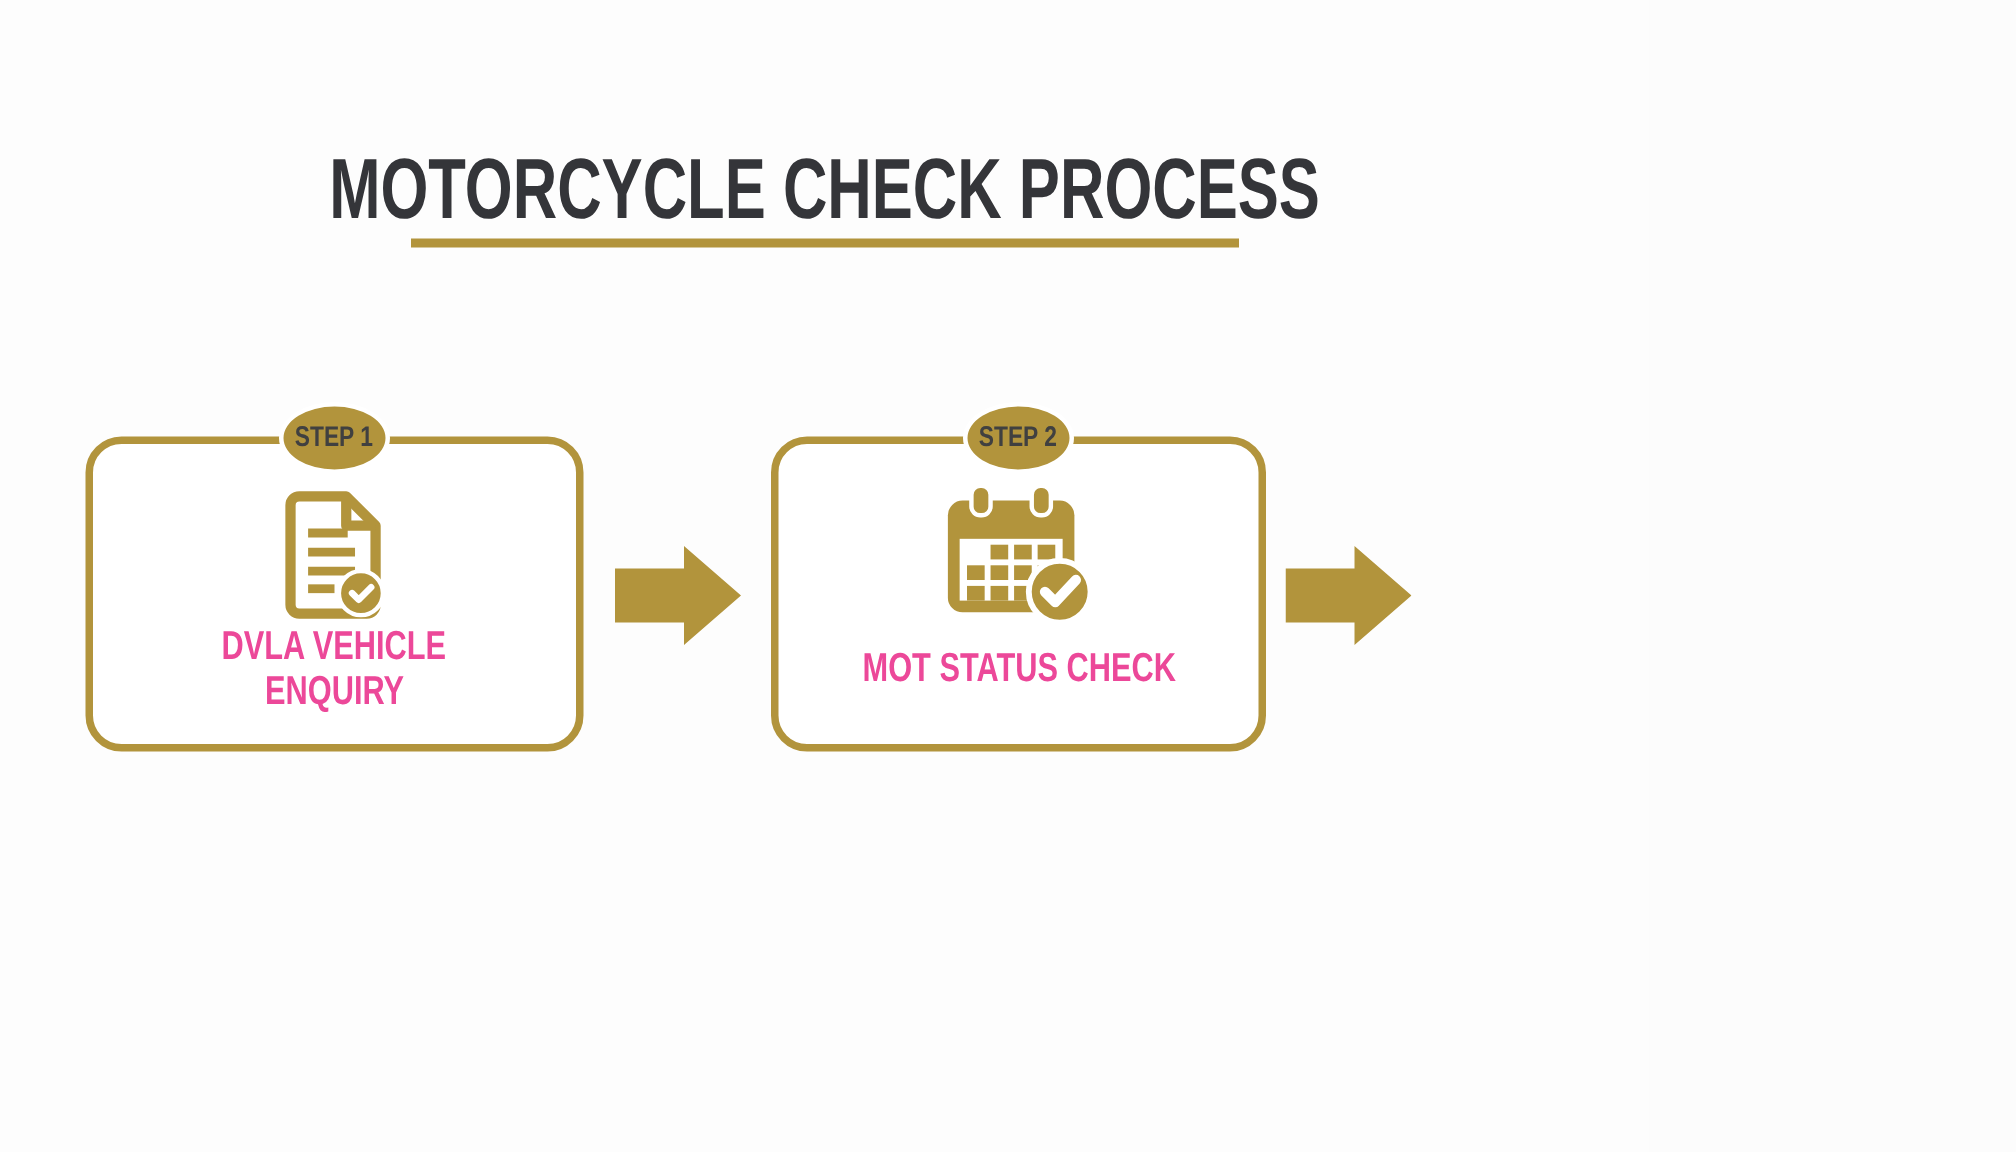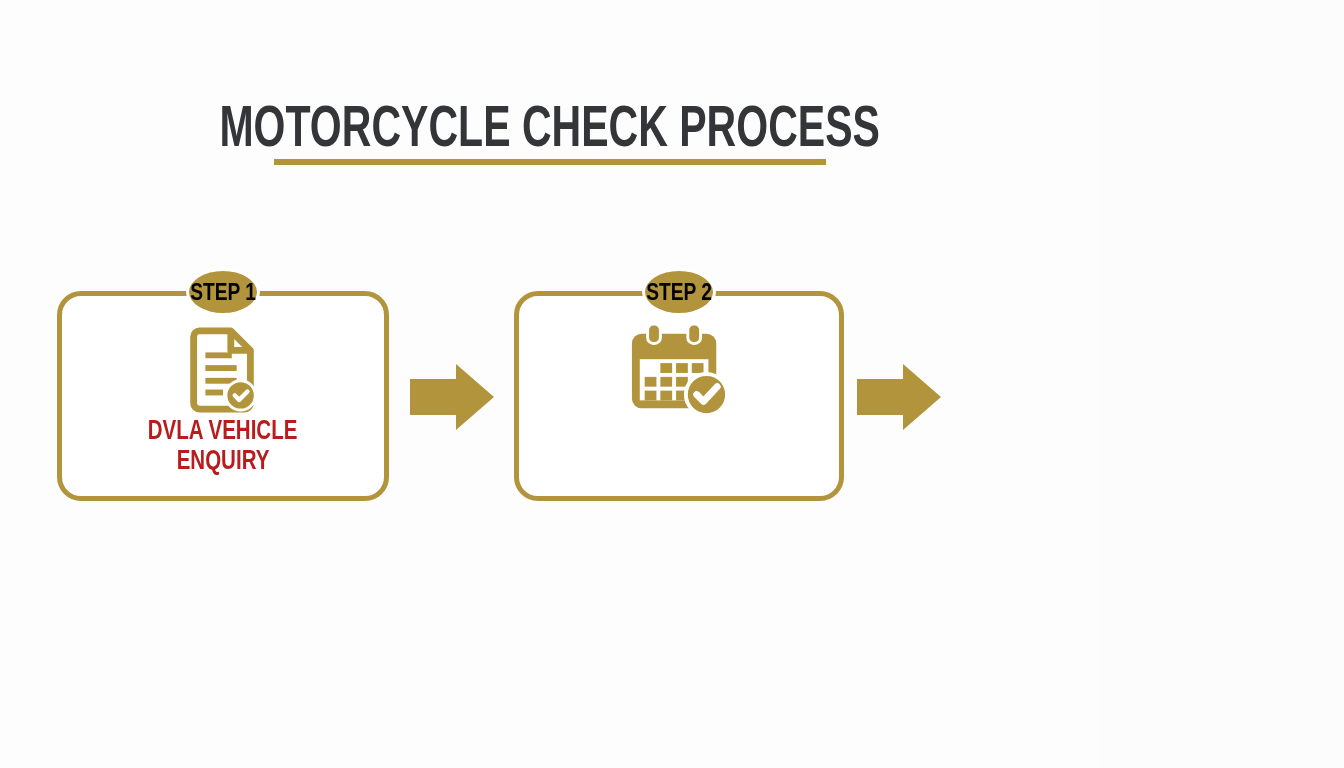--- a/index.html
+++ b/index.html
@@ -64,23 +64,23 @@
     left: 50%;
     transform: translateX(-50%);
     width: 74px;
     height: 48px;
     background: #b2943c;
     border: 3px solid #ffffff;
     border-radius: 50%;
     display: flex;
     align-items: center;
     justify-content: center;
-    color: #000000;
+    color: #404040;
     font-weight: bold;
-    font-size: 24px;
+    font-size: 19px;
     white-space: nowrap;
   }
   .step-badge .squeeze {
     display: inline-block;
     transform: scaleX(0.8);
     transform-origin: center;
   }
 
   .icon-wrap {
     position: absolute;
@@ -97,21 +97,21 @@
     position: absolute;
     top: 116px;
     left: 0;
     width: 100%;
     height: 66px;
     display: flex;
     flex-direction: column;
     align-items: center;
     justify-content: center;
     text-align: center;
-    color: #b91c1c;
+    color: #ec4899;
     font-weight: bold;
     font-size: 27px;
     line-height: 30px;
     white-space: nowrap;
   }
   .step-label span {
     display: inline-block;
     transform: scaleX(0.76);
     transform-origin: center;
   }
@@ -182,20 +182,23 @@
         <rect x="49" y="56" width="12" height="10" fill="#b2943c"></rect>
         <rect x="65" y="56" width="12" height="10" fill="#b2943c"></rect>
 
         <rect x="17" y="70" width="12" height="10" fill="#b2943c"></rect>
         <rect x="33" y="70" width="12" height="10" fill="#b2943c"></rect>
         <rect x="49" y="70" width="12" height="10" fill="#b2943c"></rect>
         <circle cx="80" cy="74" r="21" fill="#b2943c" stroke="#ffffff" stroke-width="4"></circle>
         <path d="M70 74 l7 7 l14 -15" stroke="#ffffff" stroke-width="7" fill="none" stroke-linecap="round" stroke-linejoin="round"></path>
       </svg>
     </div>
+    <div class="step-label">
+      <span>MOT STATUS CHECK</span>
+    </div>
   </div>
 
   <div class="flow-arrow a2">
     <svg width="84" height="66" viewBox="0 0 84 66">
       <polygon points="0,15 46,15 46,0 84,33 46,66 46,51 0,51" fill="#b2943c"></polygon>
     </svg>
   </div>
 
 
 </div>

